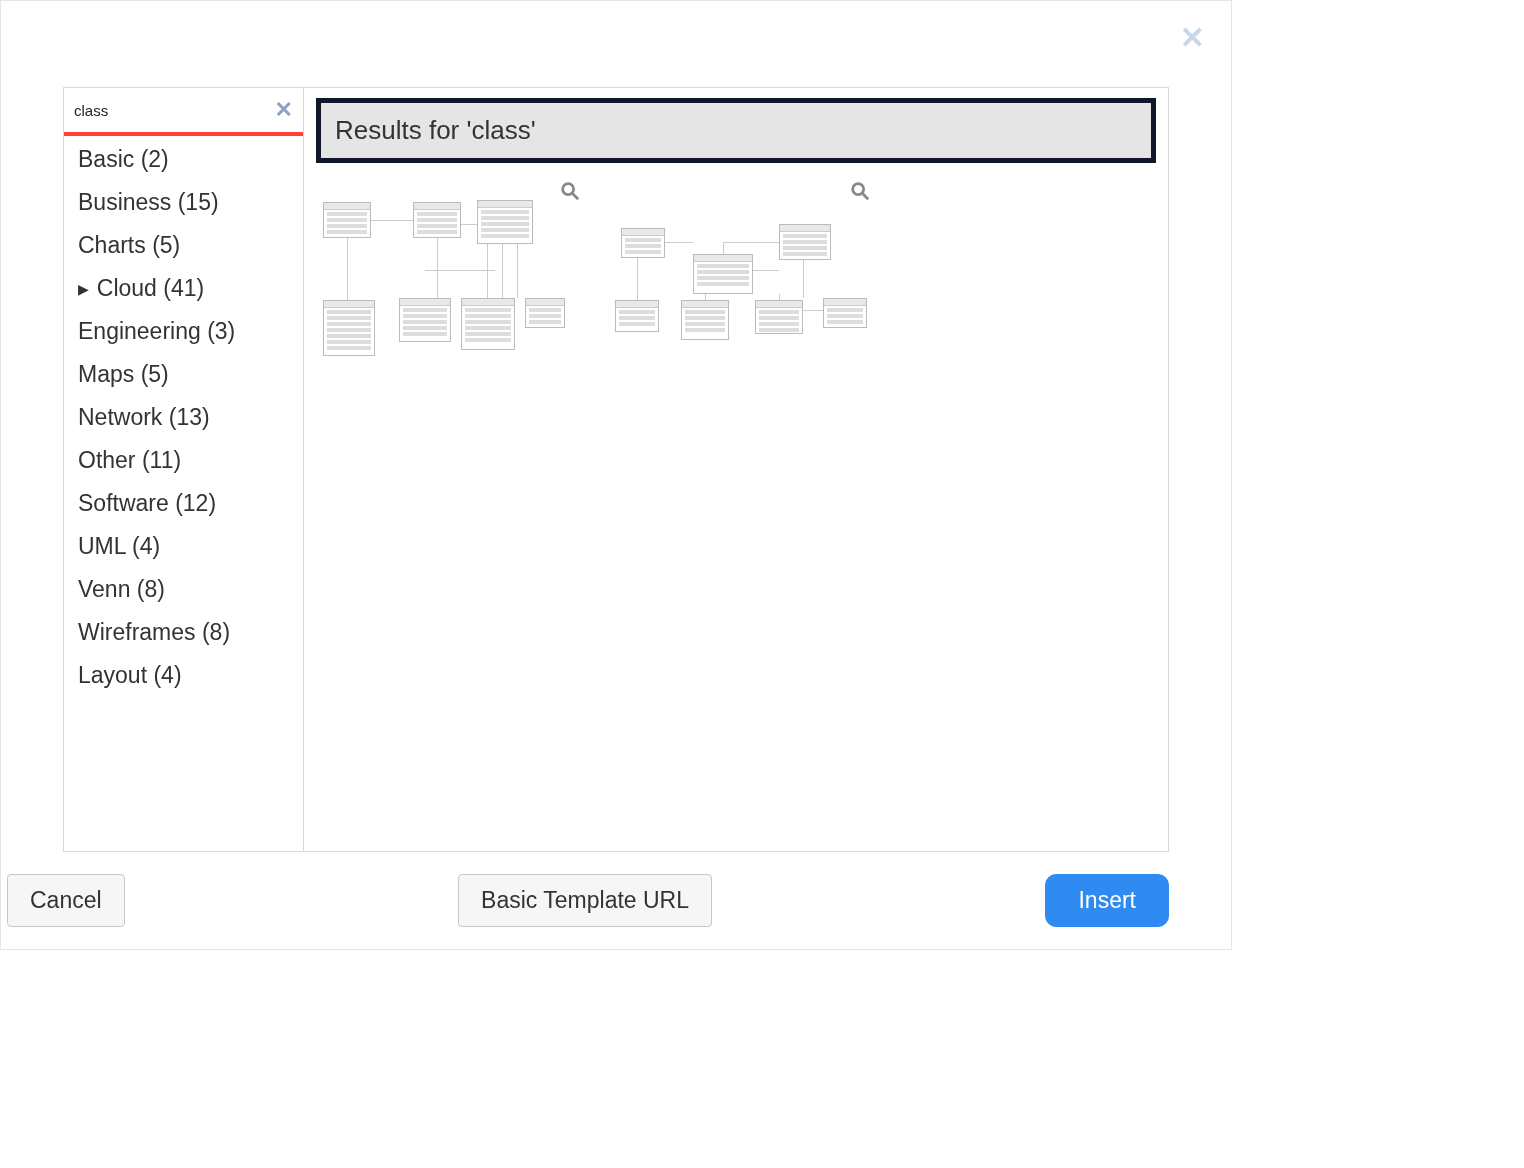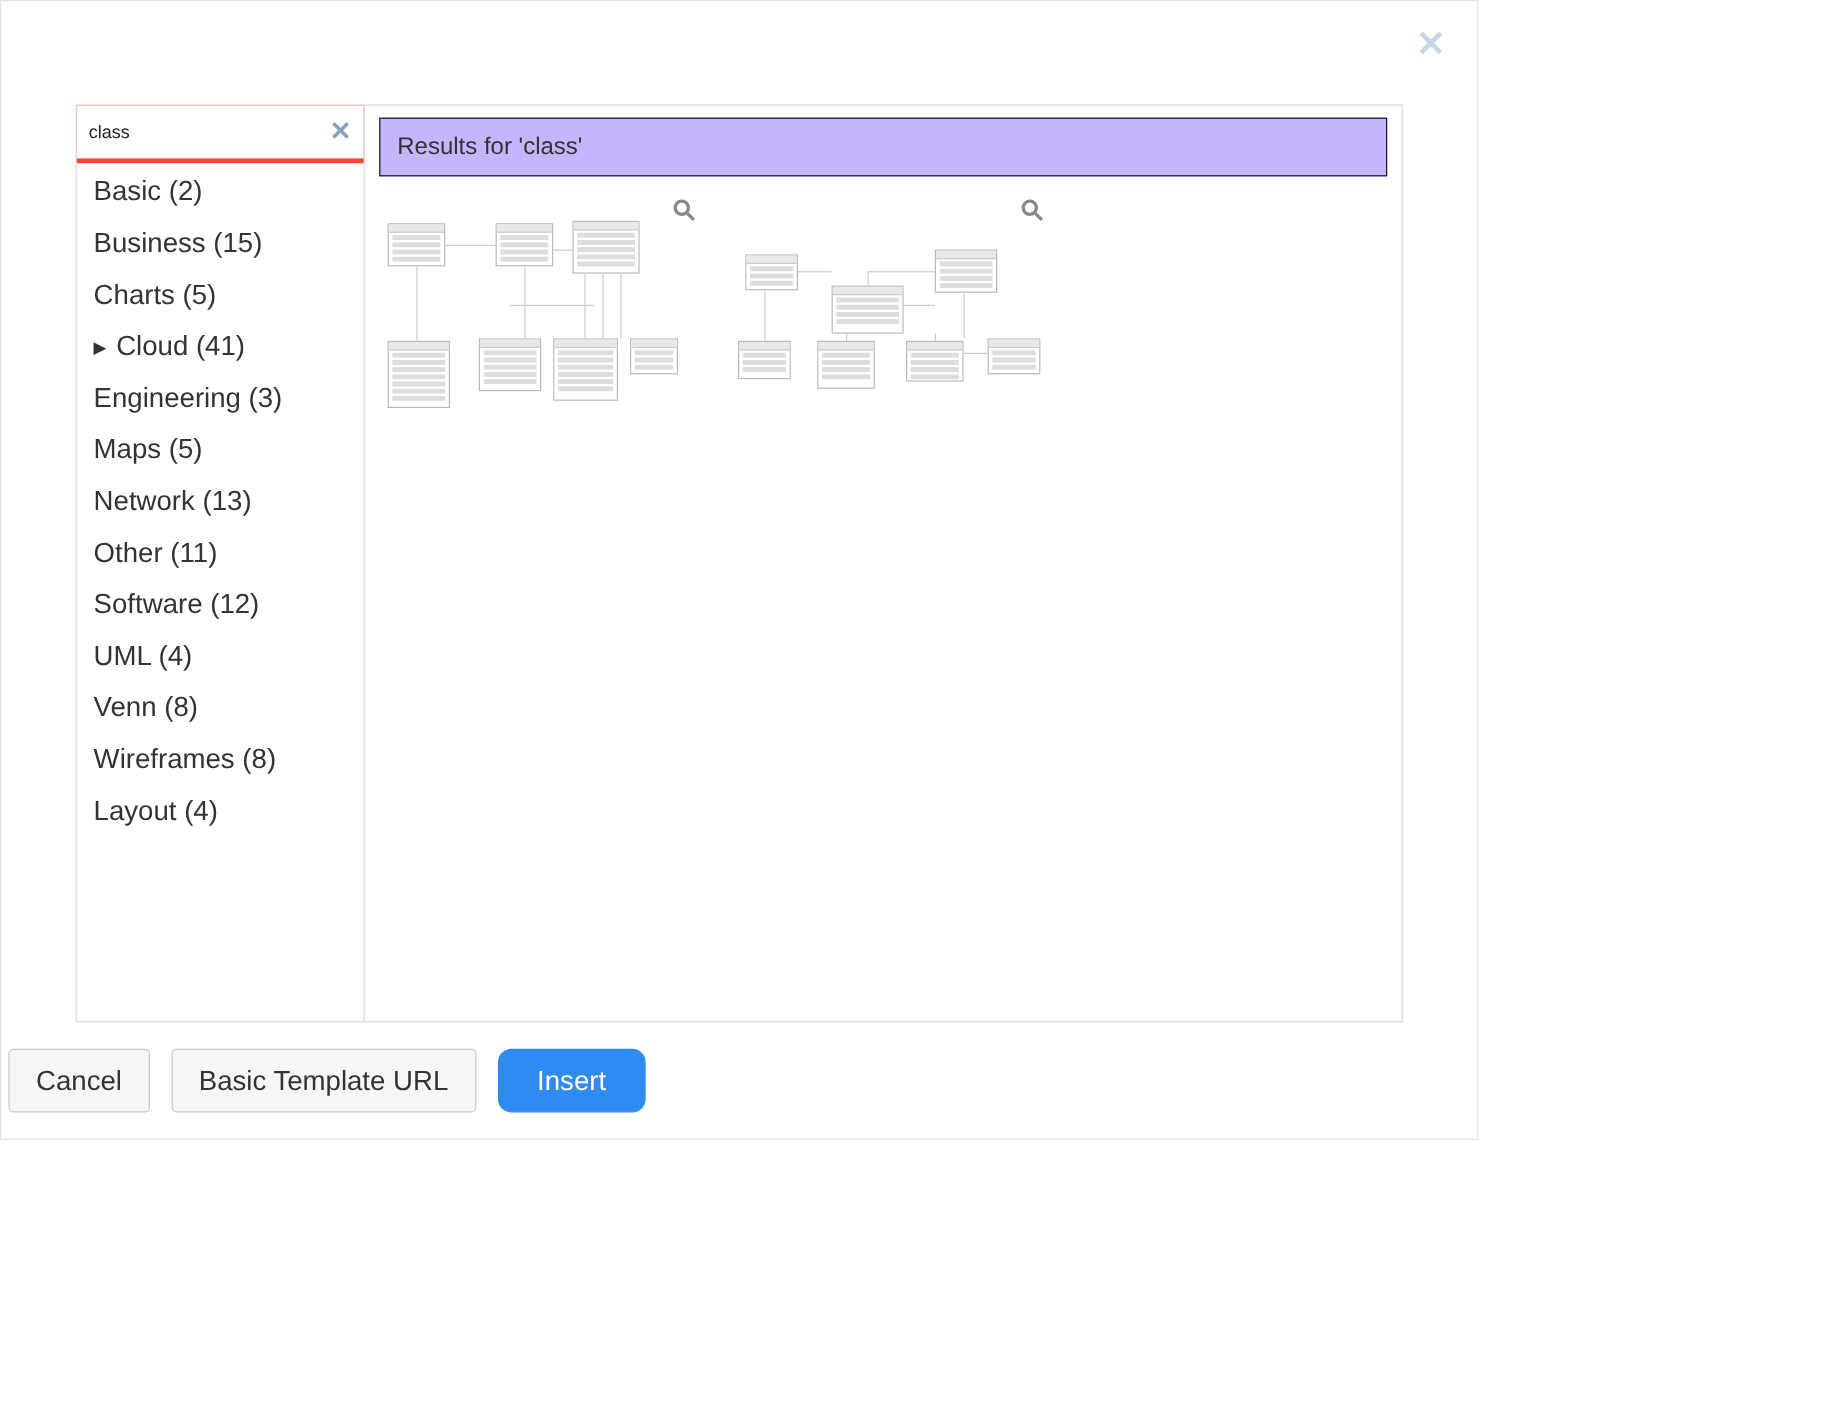--- a/index.html
+++ b/index.html
@@ -100,23 +100,23 @@
     display: inline-block;
   }
   .main {
     flex: 1;
     padding: 10px 12px 12px 12px;
     display: flex;
     flex-direction: column;
     overflow: hidden;
   }
   .results-header {
-    border: 1px solid #0f172a;
-    background: #c4b5fd;
-    font-size: 20px;
+    border: 5px solid #0f172a;
+    background: #e5e5e5;
+    font-size: 26px;
     padding: 12px 14px;
     color: #333;
   }
   .thumbs {
     display: flex;
     gap: 20px;
     margin-top: 16px;
   }
   .thumb {
     position: relative;
@@ -141,21 +141,21 @@
     background: #fff;
   }
   .box .hdr { height: 7px; background: #e8e8e8; border-bottom: 1px solid #ccc; }
   .box .row { height: 4px; margin: 2px 3px 0 3px; background: #ddd; }
   .mini .ln {
     position: absolute;
     background: #ccc;
   }
   .footer {
     display: flex;
-    justify-content: flex-start;
+    justify-content: space-between;
     gap: 18px;
     padding: 22px 56px 16px 0;
   }
   .btn {
     font-size: 23px;
     padding: 12px 22px;
     border: 1px solid #c8c8c8;
     background: #f6f6f6;
     color: #333;
     border-radius: 4px;

